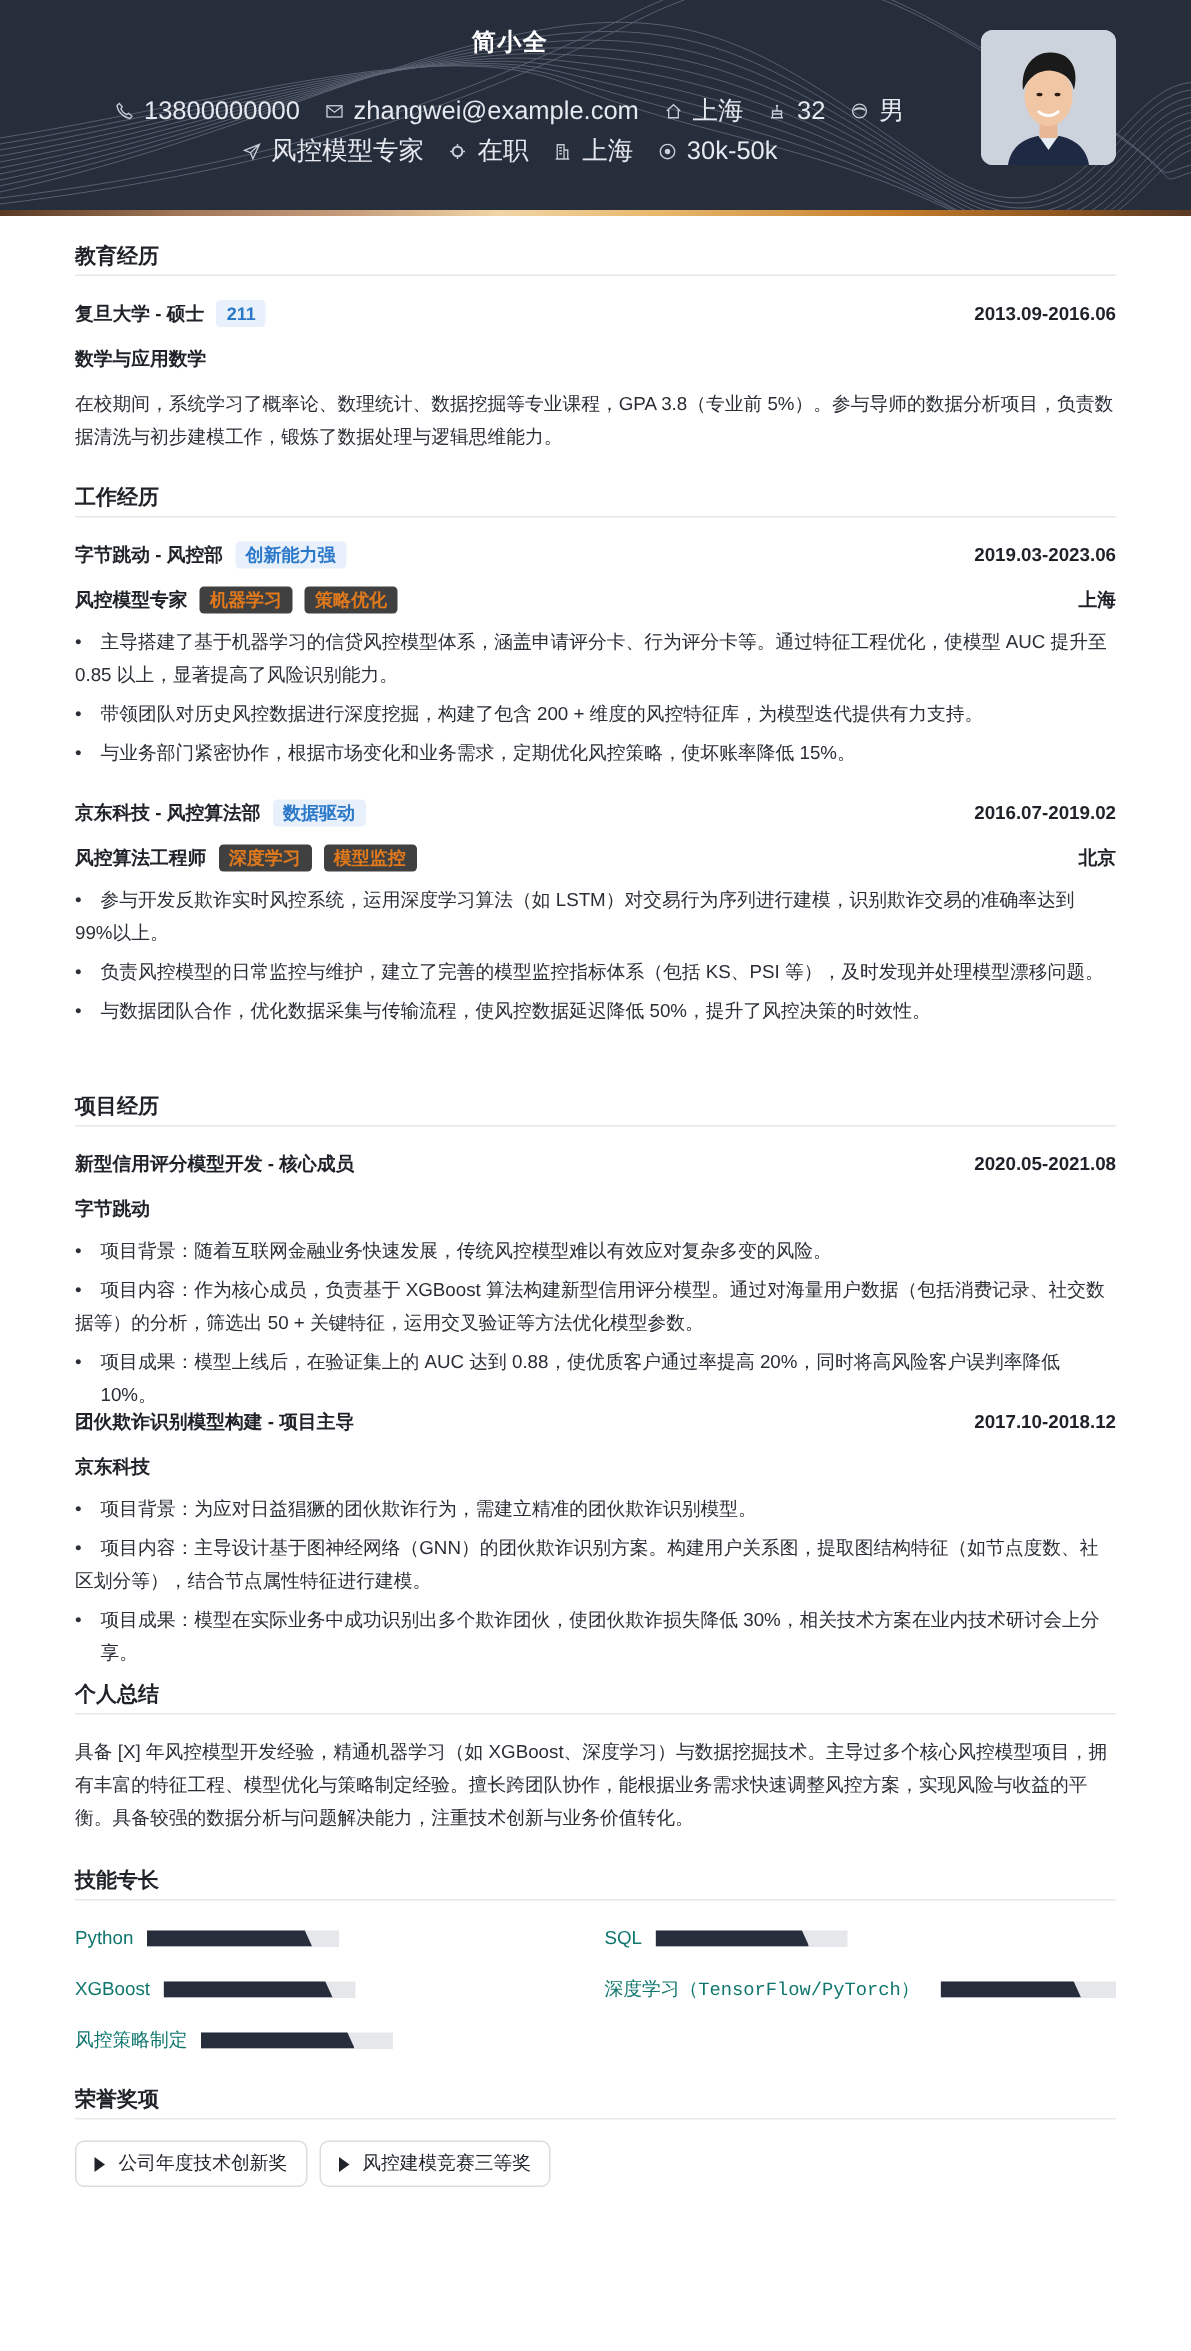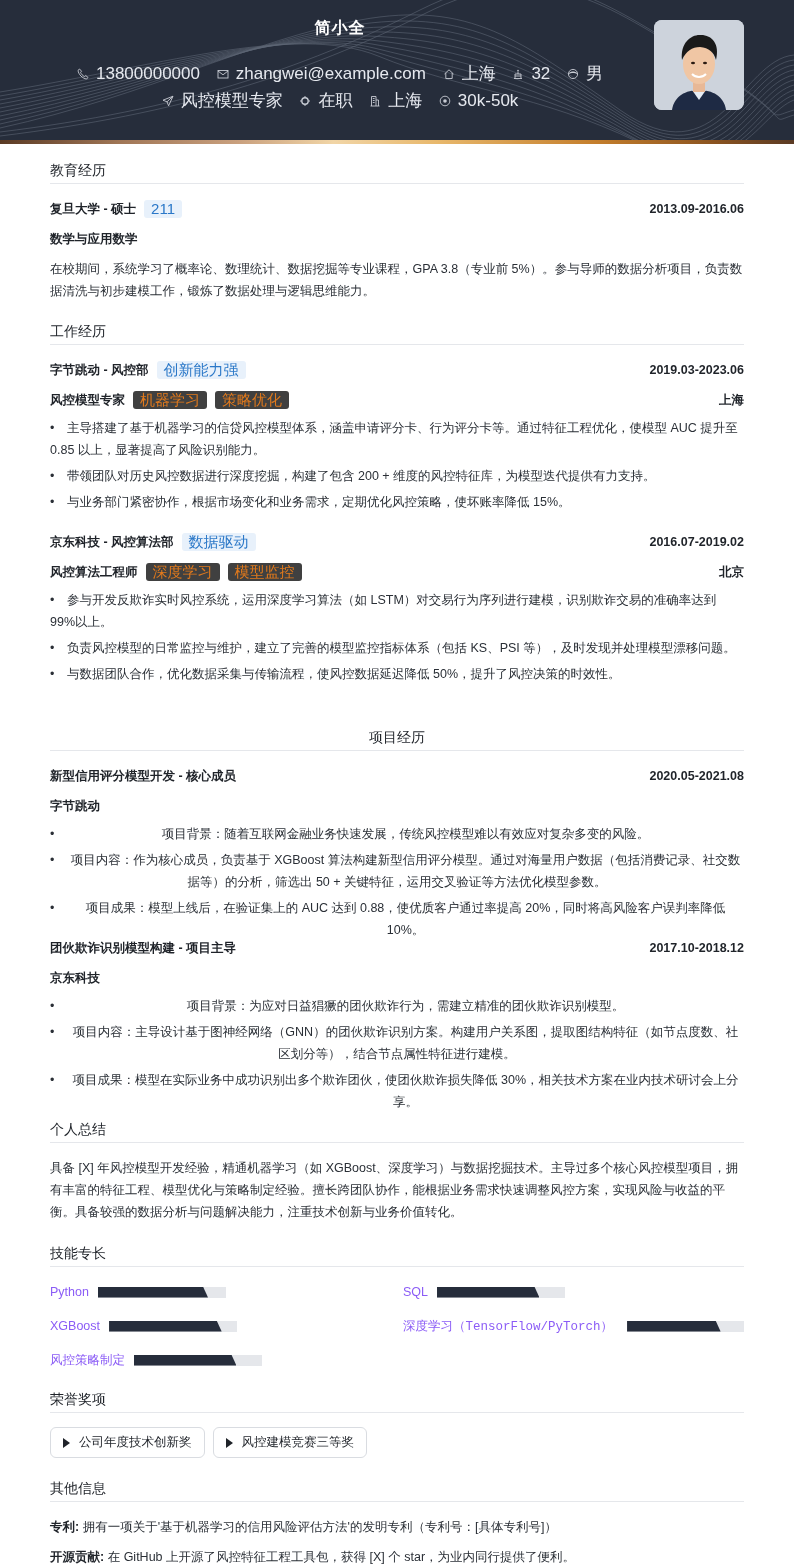--- a/index.html
+++ b/index.html
@@ -30,48 +30,48 @@
   .info-item { display: inline-flex; align-items: center; margin: 0 6px; }
   .info-item .ic { width: 12px; height: 12px; margin-right: 7px; display: inline-block; }
   .avatar {
     position: absolute; left: 654px; top: 20px; width: 90px; height: 90px;
     border-radius: 8px; background: #cdd3dc; overflow: hidden;
   }
 
   .content { position: absolute; left: 50px; top: 160px; width: 694px; }
   .section { margin-bottom: 0; }
   .sec-title {
-    font-size: 14px; font-weight: normal; color: #1f2329;
+    font-size: 14px; font-weight: bold; color: #1f2329;
     padding-bottom: 17px; border-bottom: 1px solid #e5e7eb; margin-bottom: 14px;
     height: 24px; line-height: 20px;
   }
   .entry-head { display: flex; justify-content: space-between; align-items: center; height: 22px; font-size: 12.5px; font-weight: bold; }
   .entry-head .left { display: flex; align-items: center; }
   .entry-sub { display: flex; justify-content: space-between; align-items: center; height: 22px; font-size: 12.5px; font-weight: bold; margin-top: 8px; }
   .entry-sub .left { display: flex; align-items: center; }
   .tag {
-    display: inline-block; font-size: 15px; font-weight: normal; padding: 1px 7px;
+    display: inline-block; font-size: 12px; font-weight: bold; padding: 1px 7px;
     border-radius: 3px; margin-left: 8px; line-height: 16px;
   }
   .tag.blue { background: #e8f1fb; color: #2b78c8; }
   .tag.orange { background: #404040; color: #e0791c; }
   .para { font-size: 12.5px; line-height: 22px; color: #2a2f36; margin-top: 8px; }
   ul.bullets { list-style: none; margin-top: 6px; }
   ul.bullets li {
     font-size: 12.5px; line-height: 22px; color: #2a2f36; position: relative;
     padding-left: 17px; margin-bottom: 4px; text-indent: 0;
   }
   ul.bullets li::before {
     content: "•"; position: absolute; left: 0; top: 0; color: #2a2f36;
   }
   ul.bullets li.wrap { padding-left: 0; text-indent: 17px; }
   ul.bullets li.wrap::before { left: -17px; }
 
   .skills { display: grid; grid-template-columns: 353px 341px; row-gap: 12px; margin-top: 4px; }
-  .skill { display: flex; align-items: center; height: 22px; font-size: 12.5px; color: #8b5cf6; }
+  .skill { display: flex; align-items: center; height: 22px; font-size: 12.5px; color: #0f766e; }
   .skill .lbl { margin-right: 9px; white-space: nowrap; }
   .bar { position: relative; width: 128px; height: 11px; background: #e5e7eb; }
   .bar .fill {
     position: absolute; left: 0; top: 0; height: 11px; background: #262d3b;
     clip-path: polygon(0 0, calc(100% - 5px) 0, 100% 100%, 0 100%);
   }
 
   .awards { display: flex; gap: 8px; margin-top: 2px; }
   .award {
     display: inline-flex; align-items: center; height: 31px; padding: 0 12px;
@@ -246,21 +246,21 @@
         <span>北京</span>
       </div>
       <ul class="bullets">
         <li class="wrap">参与开发反欺诈实时风控系统，运用深度学习算法（如 LSTM）对交易行为序列进行建模，识别欺诈交易的准确率达到 99%以上。</li>
         <li>负责风控模型的日常监控与维护，建立了完善的模型监控指标体系（包括 KS、PSI 等），及时发现并处理模型漂移问题。</li>
         <li>与数据团队合作，优化数据采集与传输流程，使风控数据延迟降低 50%，提升了风控决策的时效性。</li>
       </ul>
     </div>
   </div>
 
-  <div class="section" style="height:392px;text-align:center;">
+  <div class="section" style="height:392px;">
     <div class="sec-title">项目经历</div>
 
     <div style="height:172px;">
       <div class="entry-head">
         <span>新型信用评分模型开发 - 核心成员</span>
         <span>2020.05-2021.08</span>
       </div>
       <div class="entry-sub">
         <span>字节跳动</span>
       </div>
@@ -335,25 +335,14 @@
         <span class="tri"></span>
         <span>公司年度技术创新奖</span>
       </span>
       <span class="award">
         <span class="tri"></span>
         <span>风控建模竞赛三等奖</span>
       </span>
     </div>
   </div>
 
-  <div class="section">
-    <div class="sec-title">其他信息</div>
-    <div class="other-line">
-      <b>专利:</b>
-      <span>拥有一项关于'基于机器学习的信用风险评估方法'的发明专利（专利号：[具体专利号]）</span>
-    </div>
-    <div class="other-line">
-      <b>开源贡献:</b>
-      <span>在 GitHub 上开源了风控特征工程工具包，获得 [X] 个 star，为业内同行提供了便利。</span>
-    </div>
-  </div>
 
 </div>
 
 </body></html>

